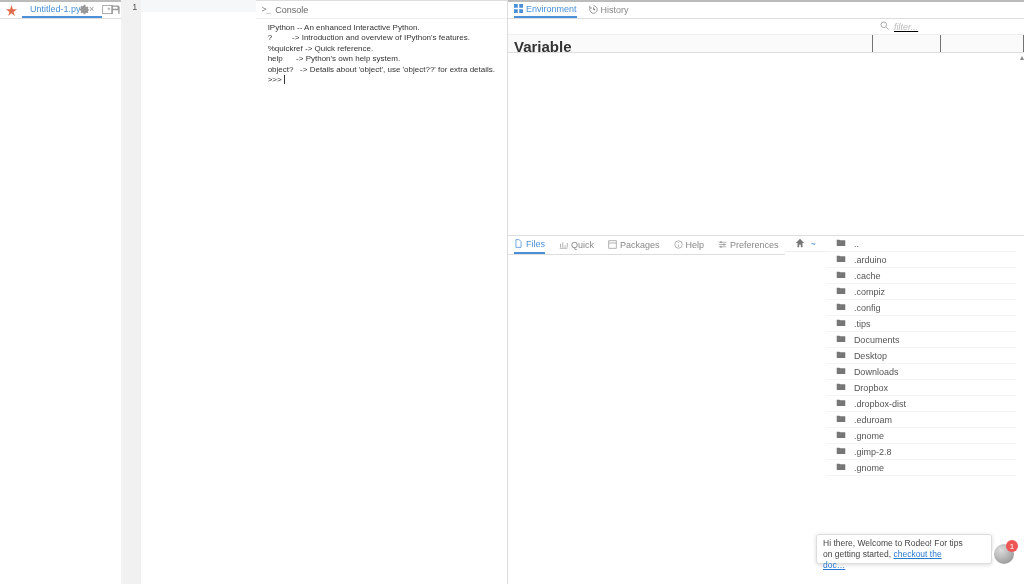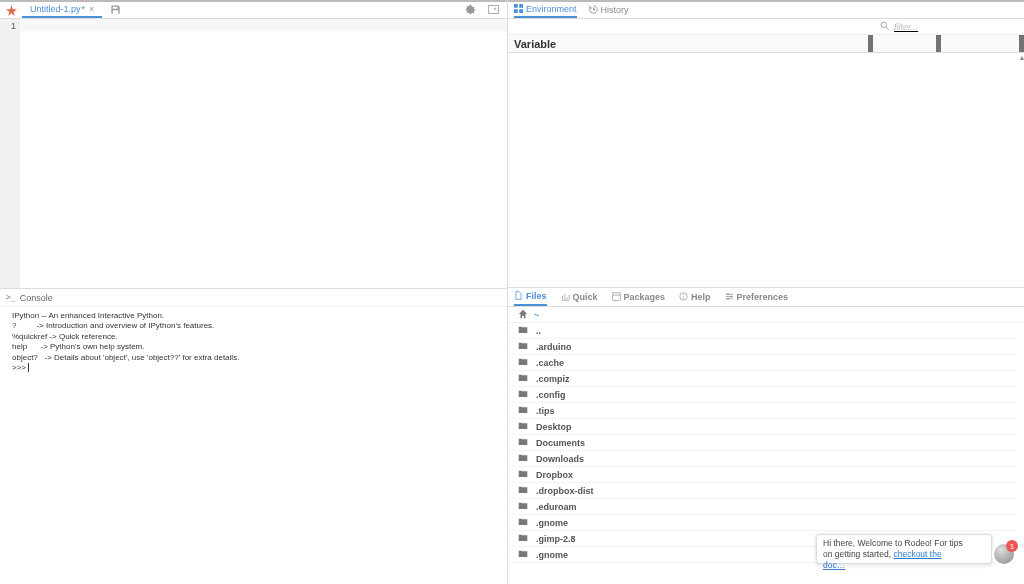--- a/index.html
+++ b/index.html
@@ -1,18 +1,18 @@
 <!DOCTYPE html>
 <html><head>
 <meta charset="utf-8">
 <style>
   * { margin:0; padding:0; box-sizing:border-box; font-family: "Helvetica Neue", Arial, sans-serif; }
   body { width:1024px; height:584px; background:#fff; overflow:hidden; position:relative; }
   .app { display:flex; width:100%; height:100%; }
-  .left { width:508px; display:flex; flex-direction:column; border-right:1px solid #ddd; }
+  .left { width:508px; display:flex; flex-direction:row; border-right:1px solid #ddd; }
   .right { flex:1; display:flex; flex-direction:column; }
 
   
   .editor-tabs { height:19px; border-top:2px solid #bbb; border-bottom:1px solid #ddd; display:flex; align-items:center; position:relative; }
   .logo { width:14px; height:14px; margin:0 4px; display:flex; align-items:center; justify-content:center; color:#e06c4c; font-size:12px; }
   .tab { display:flex; align-items:center; height:100%; padding:0 8px; border-bottom:2px solid #4a90d9; font-size:9px; color:#4a90d9; cursor:pointer; }
   .tab-close { margin-left:4px; color:#999; font-size:9px; }
   .save-icon { margin-left:8px; color:#888; font-size:10px; cursor:pointer; }
   .editor-tabs .tools { position:absolute; right:8px; display:flex; gap:12px; }
   .tool-btn { color:#888; font-size:11px; cursor:pointer; }
@@ -38,21 +38,21 @@
   .ico { font-size:9px; color:#888; }
 
   
   .filter-row { height:16px; border-bottom:1px solid #eee; display:flex; align-items:center; justify-content:flex-end; padding:0 10px;text-decoration:underline; }
   .filter { display:flex; align-items:center; gap:4px; color:#aaa; font-size:9px; }
   .filter input { border:none; outline:none; font-size:9px; color:#666; width:120px; font-style:italic; }
   .filter input::placeholder { color:#bbb; font-style:italic; }
 
   
   .var-head { height:18px; border-bottom:1px solid #ddd; display:flex; background:#fafafa;}
-  .var-head .col { font-size:11px; font-weight:bold; color:#333; padding:3px 6px; border-right:5px solid #737373;}
+  .var-head .col { font-size:15px; font-weight:bold; color:#333; padding:3px 6px; border-right:1px solid #737373;}
   .var-head .c1 { flex:0 0 365px;}
   .var-head .c2 { flex:0 0 68px;}
   .var-head .c3 { flex:1;}
   .env-body { flex:1; position:relative; border-bottom:1px solid #ddd; }
   .env-body .vscroll { position:absolute; right:0; top:0; bottom:0; width:6px; }
   .vscroll .arrow { font-size:8px; color:#888; position:absolute; right:0;}
 
   
   .rb-tabs { height:19px; border-bottom:1px solid #ddd; display:flex; align-items:center; padding:0 6px; gap:14px; }
   .rb-tab { display:flex; align-items:center; gap:3px; font-size:9px; color:#888; cursor:pointer; height:100%;}
@@ -68,22 +68,22 @@
   .file-row { display:flex; align-items:center; height:16px; padding:0 10px; font-size:9px; color:#555; border-bottom:1px solid #f4f4f4; cursor:pointer;}
   .file-row .folder-ico { width:12px; margin-right:6px; color:#666; font-size:9px;}
 
   
   .chat { position:absolute; right:22px; bottom:10px; width:176px; height:30px; background:#fff; border:1px solid #ddd; border-radius:3px; box-shadow:0 1px 4px rgba(0,0,0,0.15); padding:3px 26px 3px 6px; font-size:8.5px; color:#444; line-height:1.3;}
   .chat a { color:#2a7bd3; text-decoration:underline; cursor:pointer;}
   .avatar { position:absolute; right:-2px; bottom:8px; width:24px; height:24px; border-radius:50%; background:radial-gradient(circle at 35% 30%,#ddd,#888); border:2px solid #fff;}
   .badge { position:absolute; right:-4px; top:-4px; width:12px; height:12px; border-radius:50%; background:#e55; color:#fff; font-size:8px; display:flex; align-items:center; justify-content:center;}
   .chat-wrap { position:absolute; right:10px; bottom:10px; }
 
-  .right-bottom { flex:1; display:flex; flex-direction:column; min-height:0;font-weight:bold;}
-  .right-top { height:288px; display:flex; flex-direction:column;}
+  .right-bottom { flex:1; display:flex; flex-direction:row; min-height:0;}
+  .right-top { height:236px; display:flex; flex-direction:column;}
 
   .sb::-webkit-scrollbar{width:8px}
   .sb::-webkit-scrollbar-thumb{background:#ccc;border-radius:4px}
 </style>
 </head>
 <body>
 
 <div class="app">
 
   <div class="left">
@@ -278,27 +278,27 @@
           <div class="file-row">
             <span class="folder-ico"><svg width="10" height="9" viewBox="0 0 14 12">
                 <path fill="#777" d="M1 2h4l1 1h7v8H1z"></path>
               </svg></span>
             <span>.tips</span>
           </div>
           <div class="file-row">
             <span class="folder-ico"><svg width="10" height="9" viewBox="0 0 14 12">
                 <path fill="#777" d="M1 2h4l1 1h7v8H1z"></path>
               </svg></span>
+            <span>Documents</span>
+          </div>
+          <div class="file-row">
+            <span class="folder-ico"><svg width="10" height="9" viewBox="0 0 14 12">
+                <path fill="#777" d="M1 2h4l1 1h7v8H1z"></path>
+              </svg></span>
             <span>Desktop</span>
-          </div>
-          <div class="file-row">
-            <span class="folder-ico"><svg width="10" height="9" viewBox="0 0 14 12">
-                <path fill="#777" d="M1 2h4l1 1h7v8H1z"></path>
-              </svg></span>
-            <span>Documents</span>
           </div>
           <div class="file-row">
             <span class="folder-ico"><svg width="10" height="9" viewBox="0 0 14 12">
                 <path fill="#777" d="M1 2h4l1 1h7v8H1z"></path>
               </svg></span>
             <span>Downloads</span>
           </div>
           <div class="file-row">
             <span class="folder-ico"><svg width="10" height="9" viewBox="0 0 14 12">
                 <path fill="#777" d="M1 2h4l1 1h7v8H1z"></path>

